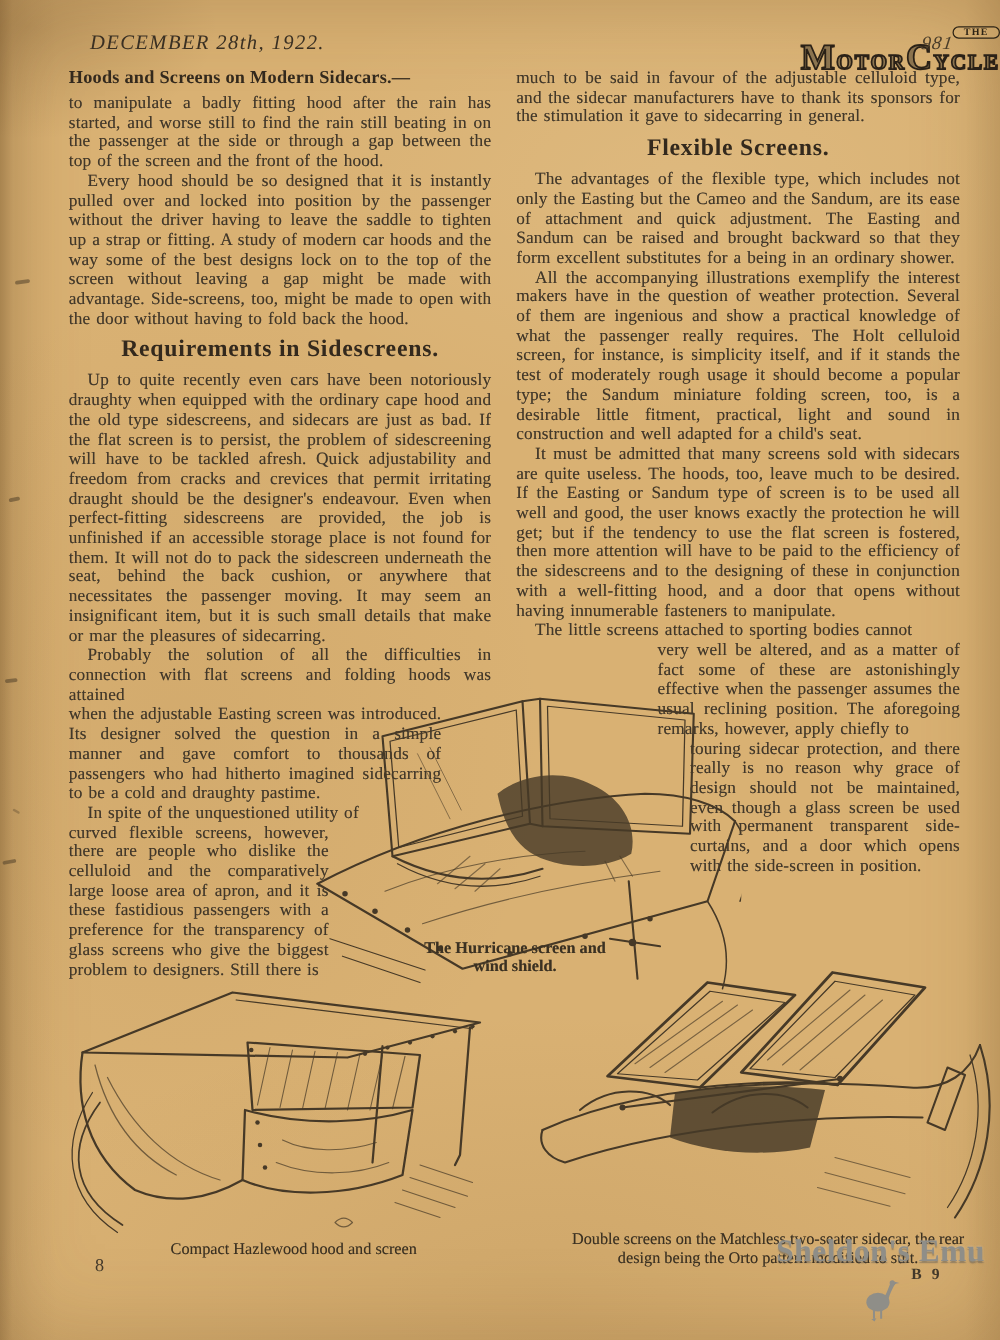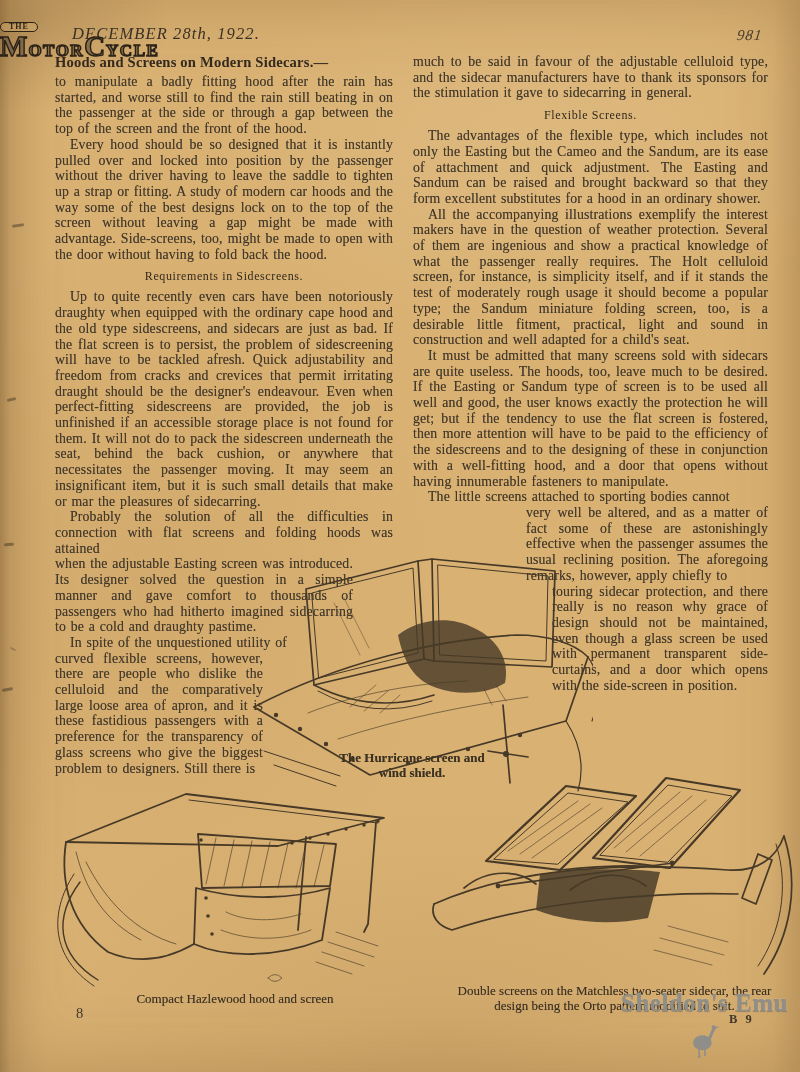--- a/index.html
+++ b/index.html
@@ -17,27 +17,27 @@
     font-family:"Liberation Serif","DejaVu Serif",serif;
     color:#42382a;
   }
   .txt{font-size:13.8px;line-height:15.7px;text-align:justify;letter-spacing:.15px;word-spacing:1.1px;
        text-shadow:0 0 .5px rgba(66,56,42,.55);}
   .indent{text-indent:15px;}
   .col{position:absolute;top:54px;}
   #left-col{left:55px;width:338px;}
   #right-col{left:413px;width:355px;}
   .lead-head{font-weight:700;font-size:14.6px;letter-spacing:.2px;color:#33291d;margin-bottom:3px;}
-  .subhead{font-weight:400;text-align:center;font-size:12px;letter-spacing:.6px;color:#33291d;margin:7px 0 5px 0;}
+  .subhead{font-weight:700;text-align:center;font-size:19px;letter-spacing:.6px;color:#33291d;margin:7px 0 5px 0;}
   .narrow{margin-left:0;}
   .flush-right{margin-left:auto;}
   .hdr{position:absolute;top:24px;}
   .date{left:72px;font-style:italic;font-size:16.5px;letter-spacing:1.1px;color:#3a3023;}
   .folio{left:737px;top:27px;font-style:italic;font-size:15px;letter-spacing:1px;color:#4a3d2a;transform:skewX(-8deg);}
-  .masthead{left:0;right:0;top:16px;text-align:left;position:absolute;line-height:1;}
+  .masthead{left:0;right:0;top:16px;text-align:right;position:absolute;line-height:1;}
   .the-ribbon{display:inline-block;font-size:8px;font-weight:700;letter-spacing:1px;color:#2c2315;
       border:1.4px solid #2c2315;border-radius:6px;padding:0 8px;background:rgba(217,177,115,.4);margin-bottom:-3px;}
   .logo-text{font-weight:700;color:rgba(222,190,135,.25);-webkit-text-stroke:1.4px #2a2117;
       letter-spacing:1px;text-shadow:0 0 1px rgba(42,33,23,.6);}
   .logo-text .big{font-size:29px;}
   .logo-text .rest{font-size:17px;letter-spacing:1.5px;margin-top:36px;}
   .caption{position:absolute;font-size:13px;font-weight:600;text-align:center;color:#3b3122;line-height:15px;
       text-shadow:0 0 .5px rgba(66,56,42,.5);}
   .pgnum{position:absolute;font-size:14.5px;color:#42382a;}
   .sig{position:absolute;font-size:12.5px;letter-spacing:2.5px;color:#42382a;}
@@ -75,21 +75,21 @@
     <div class="txt indent">Up to quite recently even cars have been notoriously draughty when equipped with the ordinary cape hood and the old type sidescreens, and sidecars are just as bad.  If the flat screen is to persist, the problem of sidescreening will have to be tackled afresh.  Quick adjustability and freedom from cracks and crevices that permit irritating draught should be the designer's endeavour.  Even when perfect-fitting sidescreens are provided, the job is unfinished if an accessible storage place is not found for them.  It will not do to pack the sidescreen underneath the seat, behind the back cushion, or anywhere that necessitates the passenger moving.  It may seem an insignificant item, but it is such small details that make or mar the pleasures of sidecarring.</div>
     <div class="txt indent">Probably the solution of all the difficulties in connection with flat screens and folding hoods was attained</div>
     <div class="txt narrow" style="width:298px;">when the adjustable Easting screen was introduced.  Its designer solved the question in a simple manner and gave comfort to thousands of passengers who had hitherto imagined sidecarring to be a cold and draughty pastime.</div>
     <div class="txt indent" style="width:306px;">In spite of the unquestioned utility of</div>
     <div class="txt narrow" style="width:208px;">curved flexible screens, however, there are people who dislike the celluloid and the comparatively large loose area of apron, and it is these fastidious passengers with a preference for the transparency of glass screens who give the biggest problem to designers.  Still there is</div>
   </div>
 
   <div id="right-col" class="col">
     <div class="txt">much to be said in favour of the adjustable celluloid type, and the sidecar manufacturers have to thank its sponsors for the stimulation it gave to sidecarring in general.</div>
     <div class="subhead">Flexible Screens.</div>
-    <div class="txt indent">The advantages of the flexible type, which includes not only the Easting but the Cameo and the Sandum, are its ease of attachment and quick adjustment.  The Easting and Sandum can be raised and brought backward so that they form excellent substitutes for a hood in an ordinary shower.</div>
+    <div class="txt indent">The advantages of the flexible type, which includes not only the Easting but the Cameo and the Sandum, are its ease of attachment and quick adjustment.  The Easting and Sandum can be raised and brought backward so that they form excellent substitutes for a being in an ordinary shower.</div>
     <div class="txt indent">All the accompanying illustrations exemplify the interest makers have in the question of weather protection.  Several of them are ingenious and show a practical knowledge of what the passenger really requires.  The Holt celluloid screen, for instance, is simplicity itself, and if it stands the test of moderately rough usage it should become a popular type; the Sandum miniature folding screen, too, is a desirable little fitment, practical, light and sound in construction and well adapted for a child's seat.</div>
     <div class="txt indent">It must be admitted that many screens sold with sidecars are quite useless.  The hoods, too, leave much to be desired.  If the Easting or Sandum type of screen is to be used all well and good, the user knows exactly the protection he will get; but if the tendency to use the flat screen is fostered, then more attention will have to be paid to the efficiency of the sidescreens and to the designing of these in conjunction with a well-fitting hood, and a door that opens without having innumerable fasteners to manipulate.</div>
     <div class="txt indent">The little screens attached to sporting bodies cannot</div>
     <div class="txt flush-right" style="width:242px;">very well be altered, and as a matter of fact some of these are astonishingly effective when the passenger assumes the usual reclining position.  The aforegoing remarks, however, apply chiefly to</div>
     <div class="txt flush-right" style="width:216px;">touring sidecar protection, and there really is no reason why grace of design should not be maintained, even though a glass screen be used with permanent transparent side-curtains, and a door which opens with the side-screen in position.</div>
   </div>
 
   <div class="illus" style="left:248px;top:543px;">
     <svg width="345" height="250" viewBox="0 0 345 250">
       <g class="sketch" stroke-width="1.7">

